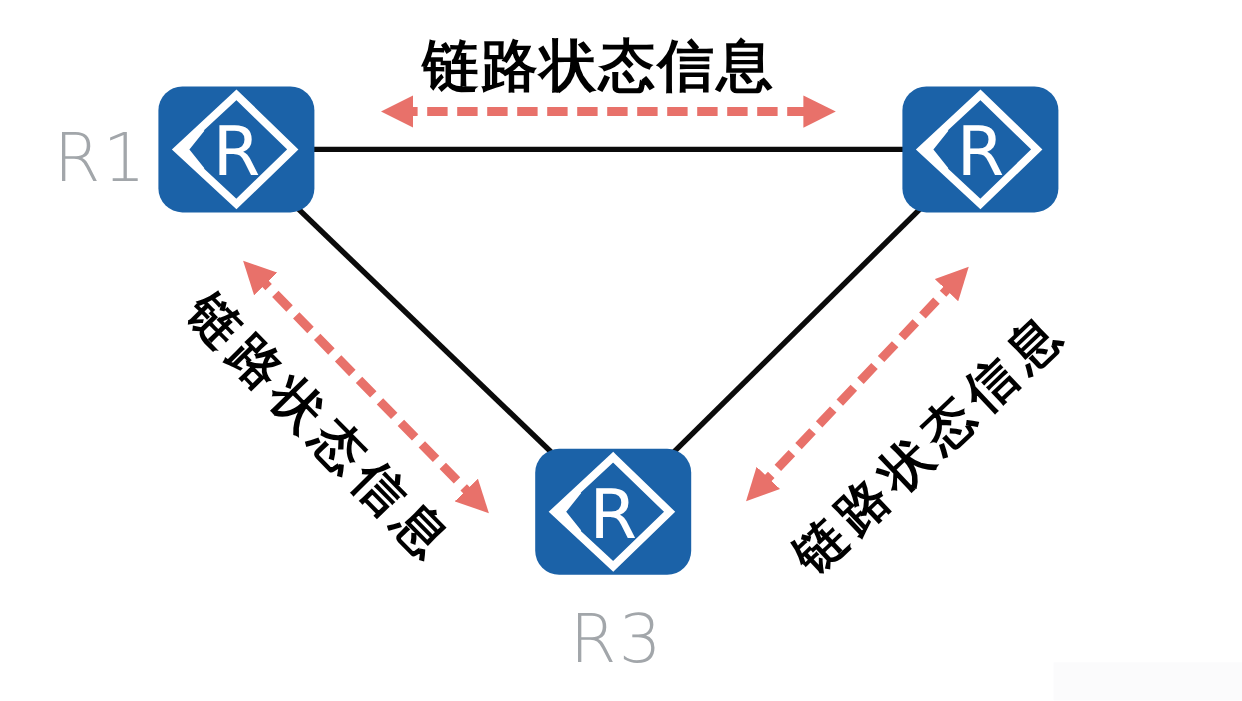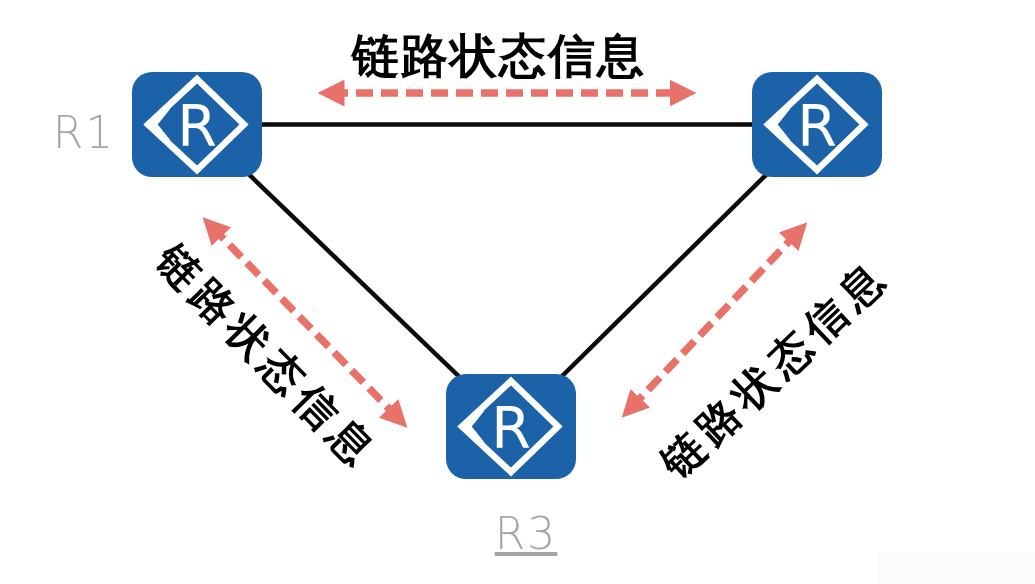--- a/index.html
+++ b/index.html
@@ -48,21 +48,21 @@
     fill: #ffffff;
     font-family: "DejaVu Sans", "Liberation Sans", sans-serif;
     font-size: 57px;
     font-weight: 400;
     text-anchor: middle;
   }
   .node-label {
     position: absolute;
     transform: translate(-50%, -50%);
     color: var(--node-label-gray, #a2a6aa);
-    font-size: 44px;
+    font-size: 56px;
     font-weight: 200;
     letter-spacing: 2px;
     white-space: nowrap;
     line-height: 1;
   }
   .flow-label {
     position: absolute;
     color: var(--link-label-black, #000000);
     font-weight: 700;
     white-space: nowrap;
@@ -129,20 +129,20 @@
 
     <g transform="translate(446,374)">
       <rect class="router-body" x="0" y="0" width="130" height="105" rx="20"></rect>
       <polygon class="router-glyph" points="65,7 112,52.5 65,98 16,52.5" stroke-width="6.5"></polygon>
       <polyline class="router-glyph" points="36,35 22,52.5 36,70" stroke-width="6"></polyline>
       <text class="router-letter" x="65" y="74">R</text>
     </g>
   </svg>
 
   <div class="node-label" style="left:84px; top:133px;">R1</div>
-  <div class="node-label" style="left:526px; top:534px;text-decoration:underline;">R3</div>
+  <div class="node-label" style="left:514px; top:534px;">R3</div>
 
   <div class="flow-label top">链路状态信息</div>
   <div class="flow-label left">链路状态信息</div>
   <div class="flow-label right">链路状态信息</div>
 
   <div class="bottom-strip"></div>
 </div>
 
 </body></html>

